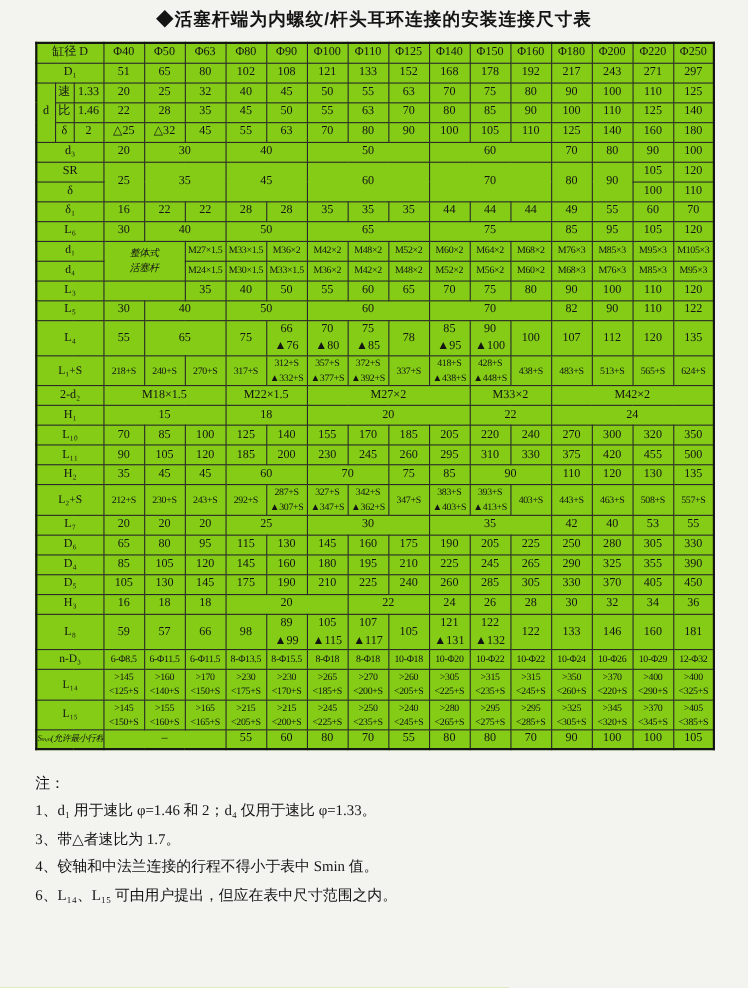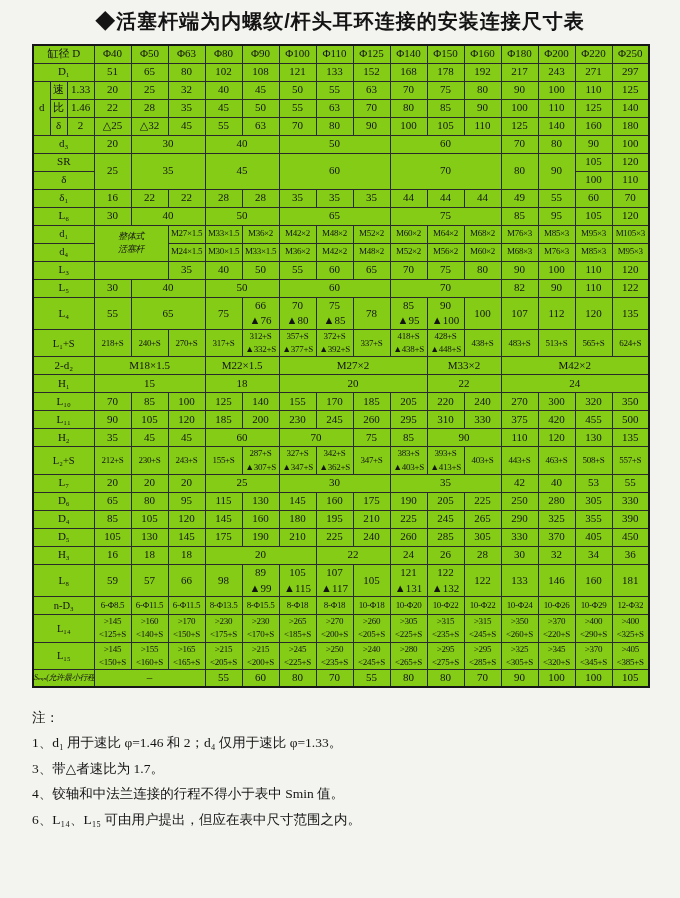--- a/index.html
+++ b/index.html
@@ -8,21 +8,21 @@
     width:680px; height:898px;
     background:#f3f3ef;
     font-family:"Liberation Serif","DejaVu Serif",serif;
     color:#141414;
     overflow:hidden;
   }
   .content { padding:6px 0 0 32px; }
   .doc-title {
     width:616px;
     text-align:center;
-    font-size:20px;
+    font-size:16px;
     font-weight:bold;
     letter-spacing:1px;
     margin:2px 0 9px 0;
     font-family:Liberation Sans, sans-serif;
   }
   table.dim {
     width:616px;
     border-collapse:collapse;
     table-layout:fixed;
     background:#84cc16;
@@ -424,21 +424,21 @@
           <td>110</td>
           <td>120</td>
           <td>130</td>
           <td>135</td>
         </tr>
         <tr class="sm">
           <td colspan="3" class="lab">L₂+S</td>
           <td>212+S</td>
           <td>230+S</td>
           <td>243+S</td>
-          <td>155+S</td>
+          <td>292+S</td>
           <td>
             <div>287+S</div>
             <div>▲307+S</div>
           </td>
           <td>
             <div>327+S</div>
             <div>▲347+S</div>
           </td>
           <td>
             <div>342+S</div>

